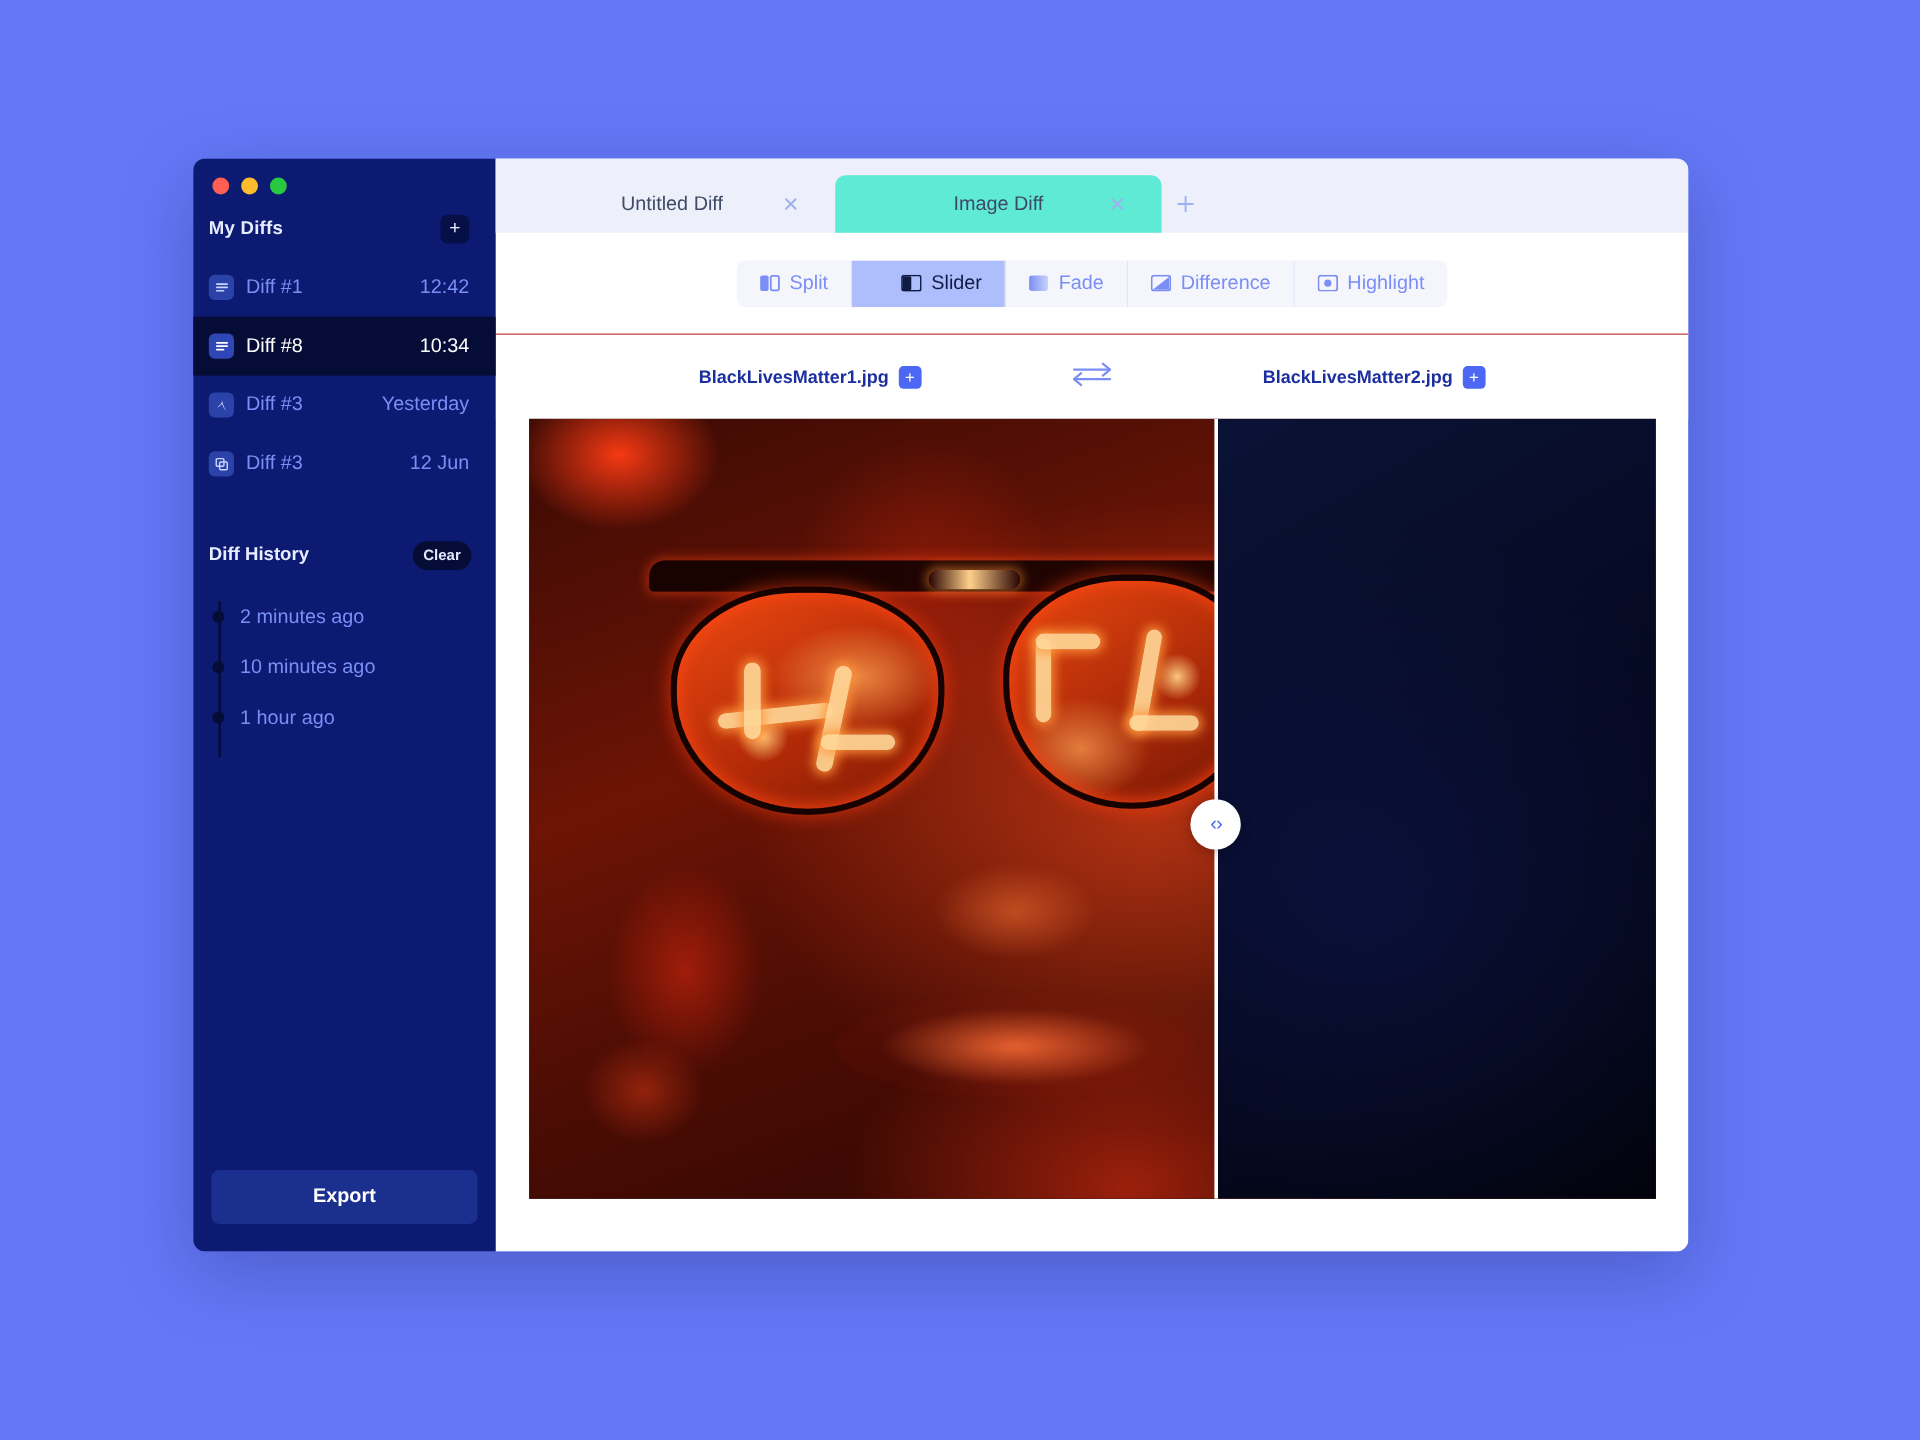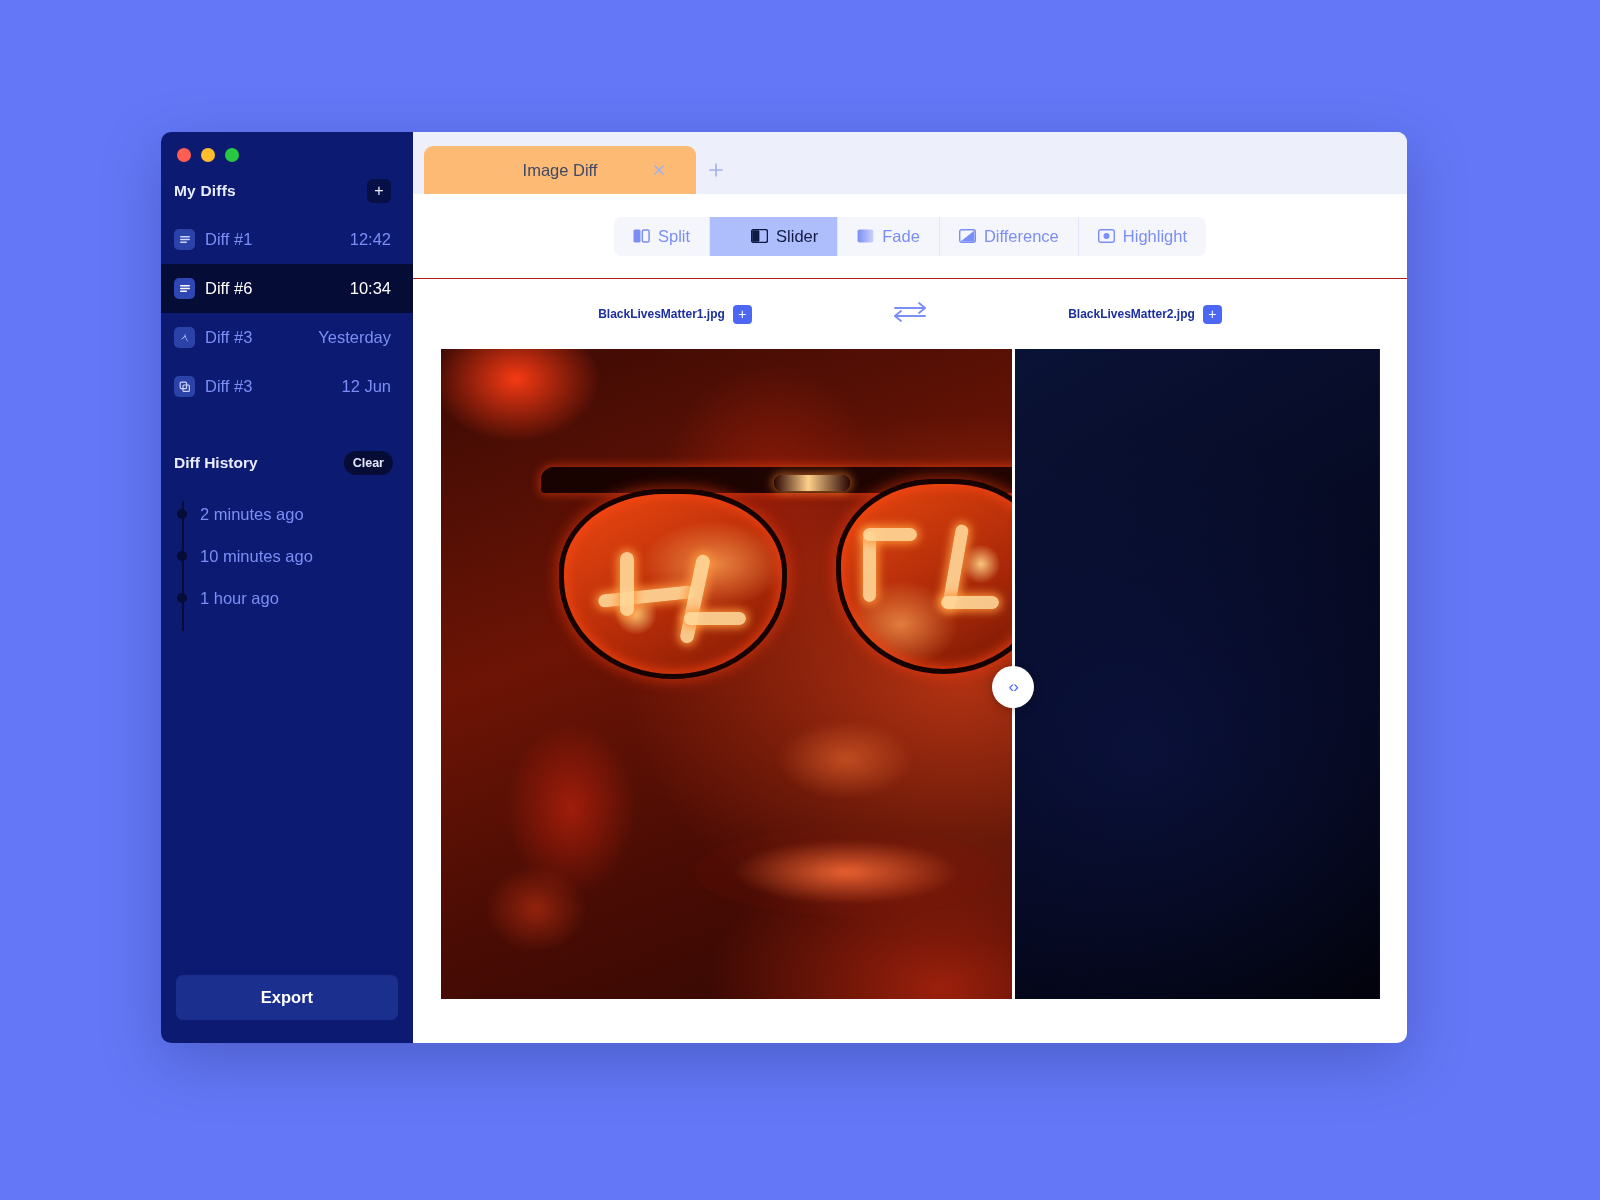--- a/index.html
+++ b/index.html
@@ -110,21 +110,21 @@
     height: 62px; background: #edf0fa;
     display: flex; align-items: flex-end; position: relative;
     padding-left: 11px;
   }
   .tab {
     height: 48px; width: 272px;
     display: flex; align-items: center; justify-content: center;
     position: relative; cursor: pointer;
     border-radius: 9px 9px 0 0;
   }
-  .tab.active { background: #fdba74; }
+  .tab.active { background: #5eead4; }
   .tab-label { font-size: 16.5px; color: #3f4a66; }
   .tab-close {
     position: absolute; right: 28px; top: 50%; transform: translateY(-50%);
     width: 18px; height: 18px; cursor: pointer;
   }
   #new-tab-button {
     width: 40px; height: 48px;
     display: flex; align-items: center; justify-content: center;
     cursor: pointer;
   }
@@ -149,21 +149,21 @@
 
   
   #file-row {
     height: 70px; display: flex; align-items: center; justify-content: center;
     gap: 0; background: #fff;
   }
   .file-name-group {
     display: flex; align-items: center; gap: 8px;
     width: 400px; justify-content: center;
   }
-  .file-name { font-size: 12px; color: #1c2f9e; font-weight: bold; }
+  .file-name { font-size: 15px; color: #1c2f9e; font-weight: bold; }
   .file-add {
     width: 19px; height: 19px; border-radius: 4px; background: #4b67f3;
     display: flex; align-items: center; justify-content: center;
     color: #fff; font-size: 14px; line-height: 1; cursor: pointer;
   }
   #swap-button { width: 70px; display: flex; align-items: center; justify-content: center; cursor: pointer; }
 
   
   #compare-wrap { flex: 1; display: flex; justify-content: center; padding: 0 0 30px 0; }
   #compare {
@@ -313,21 +313,21 @@
       <div class="diff-row selected">
         <span class="diff-ico">
           <svg width="12" height="12" viewBox="0 0 12 12">
               <g fill="#ffffff">
             <rect x="1" y="2" width="10" height="1.4" rx=".7"></rect>
                 <rect x="1" y="4.8" width="10" height="1.4" rx=".7"></rect>
             <rect x="1" y="7.6" width="7" height="1.4" rx=".7"></rect>
               </g>
             </svg>
         </span>
-        <span class="diff-label">Diff #6</span>
+        <span class="diff-label">Diff #8</span>
         <span class="diff-time">10:34</span>
       </div>
 
       <div class="diff-row">
         <span class="diff-ico">
           <svg width="12" height="12" viewBox="0 0 12 12">
               <path d="M6 1.5 C6 5 3 6 2 7.5 C4 7 5 5.5 6 4.5 C6.5 6.5 8 9 9.5 10.5 C8 8 6.6 5 6 1.5Z" fill="#c9d4ff"></path>
             </svg>
         </span>
         <span class="diff-label">Diff #3</span>
@@ -370,20 +370,31 @@
         <span class="hist-label">1 hour ago</span>
       </div>
     </div>
 
     <button id="export-button">Export</button>
   </aside>
 
   <section id="main-panel">
 
     <div id="tab-bar">
+      <div class="tab">
+        <span class="tab-label">Untitled Diff</span>
+        <span class="tab-close">
+          <svg width="18" height="18" viewBox="0 0 18 18">
+              <g stroke="#9fb0f0" stroke-width="1.6" stroke-linecap="round">
+            <line x1="5" y1="5" x2="13" y2="13"></line>
+                <line x1="13" y1="5" x2="5" y2="13"></line>
+              </g>
+            </svg>
+        </span>
+      </div>
 
       <div class="tab active">
         <span class="tab-label">Image Diff</span>
         <span class="tab-close">
           <svg width="18" height="18" viewBox="0 0 18 18">
               <g stroke="#9fb0f0" stroke-width="1.6" stroke-linecap="round">
             <line x1="5" y1="5" x2="13" y2="13"></line>
                 <line x1="13" y1="5" x2="5" y2="13"></line>
               </g>
             </svg>

